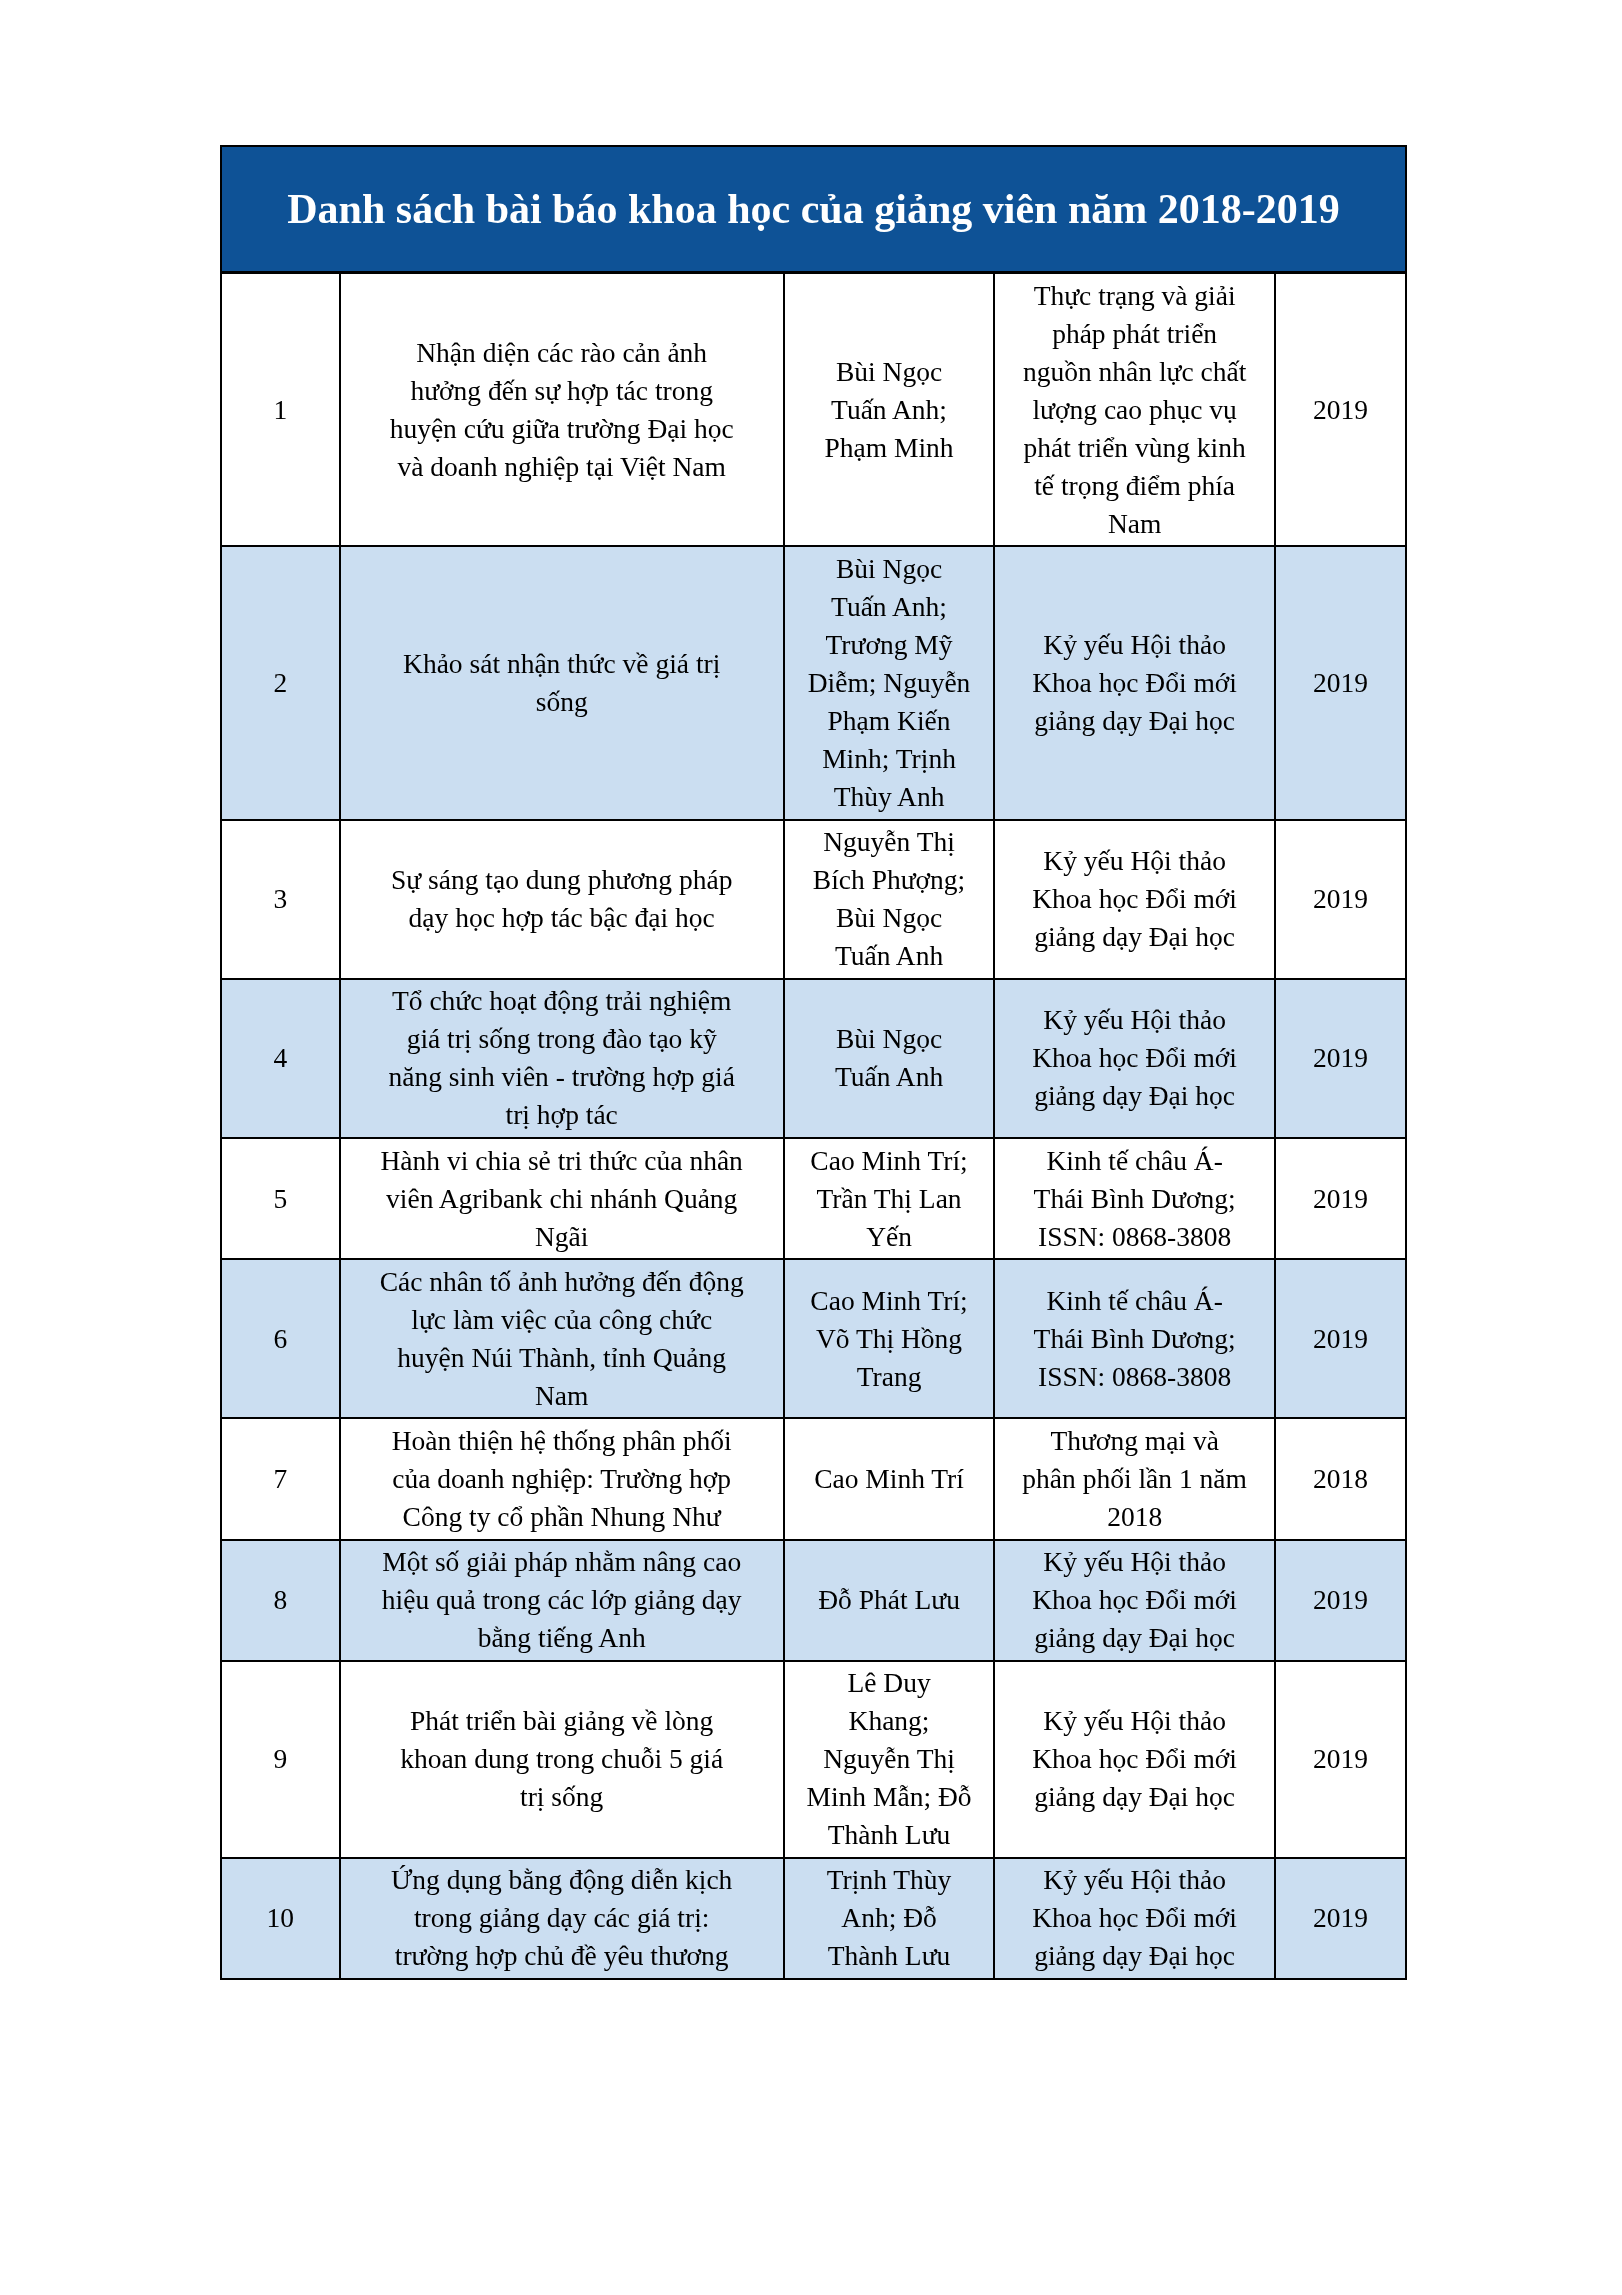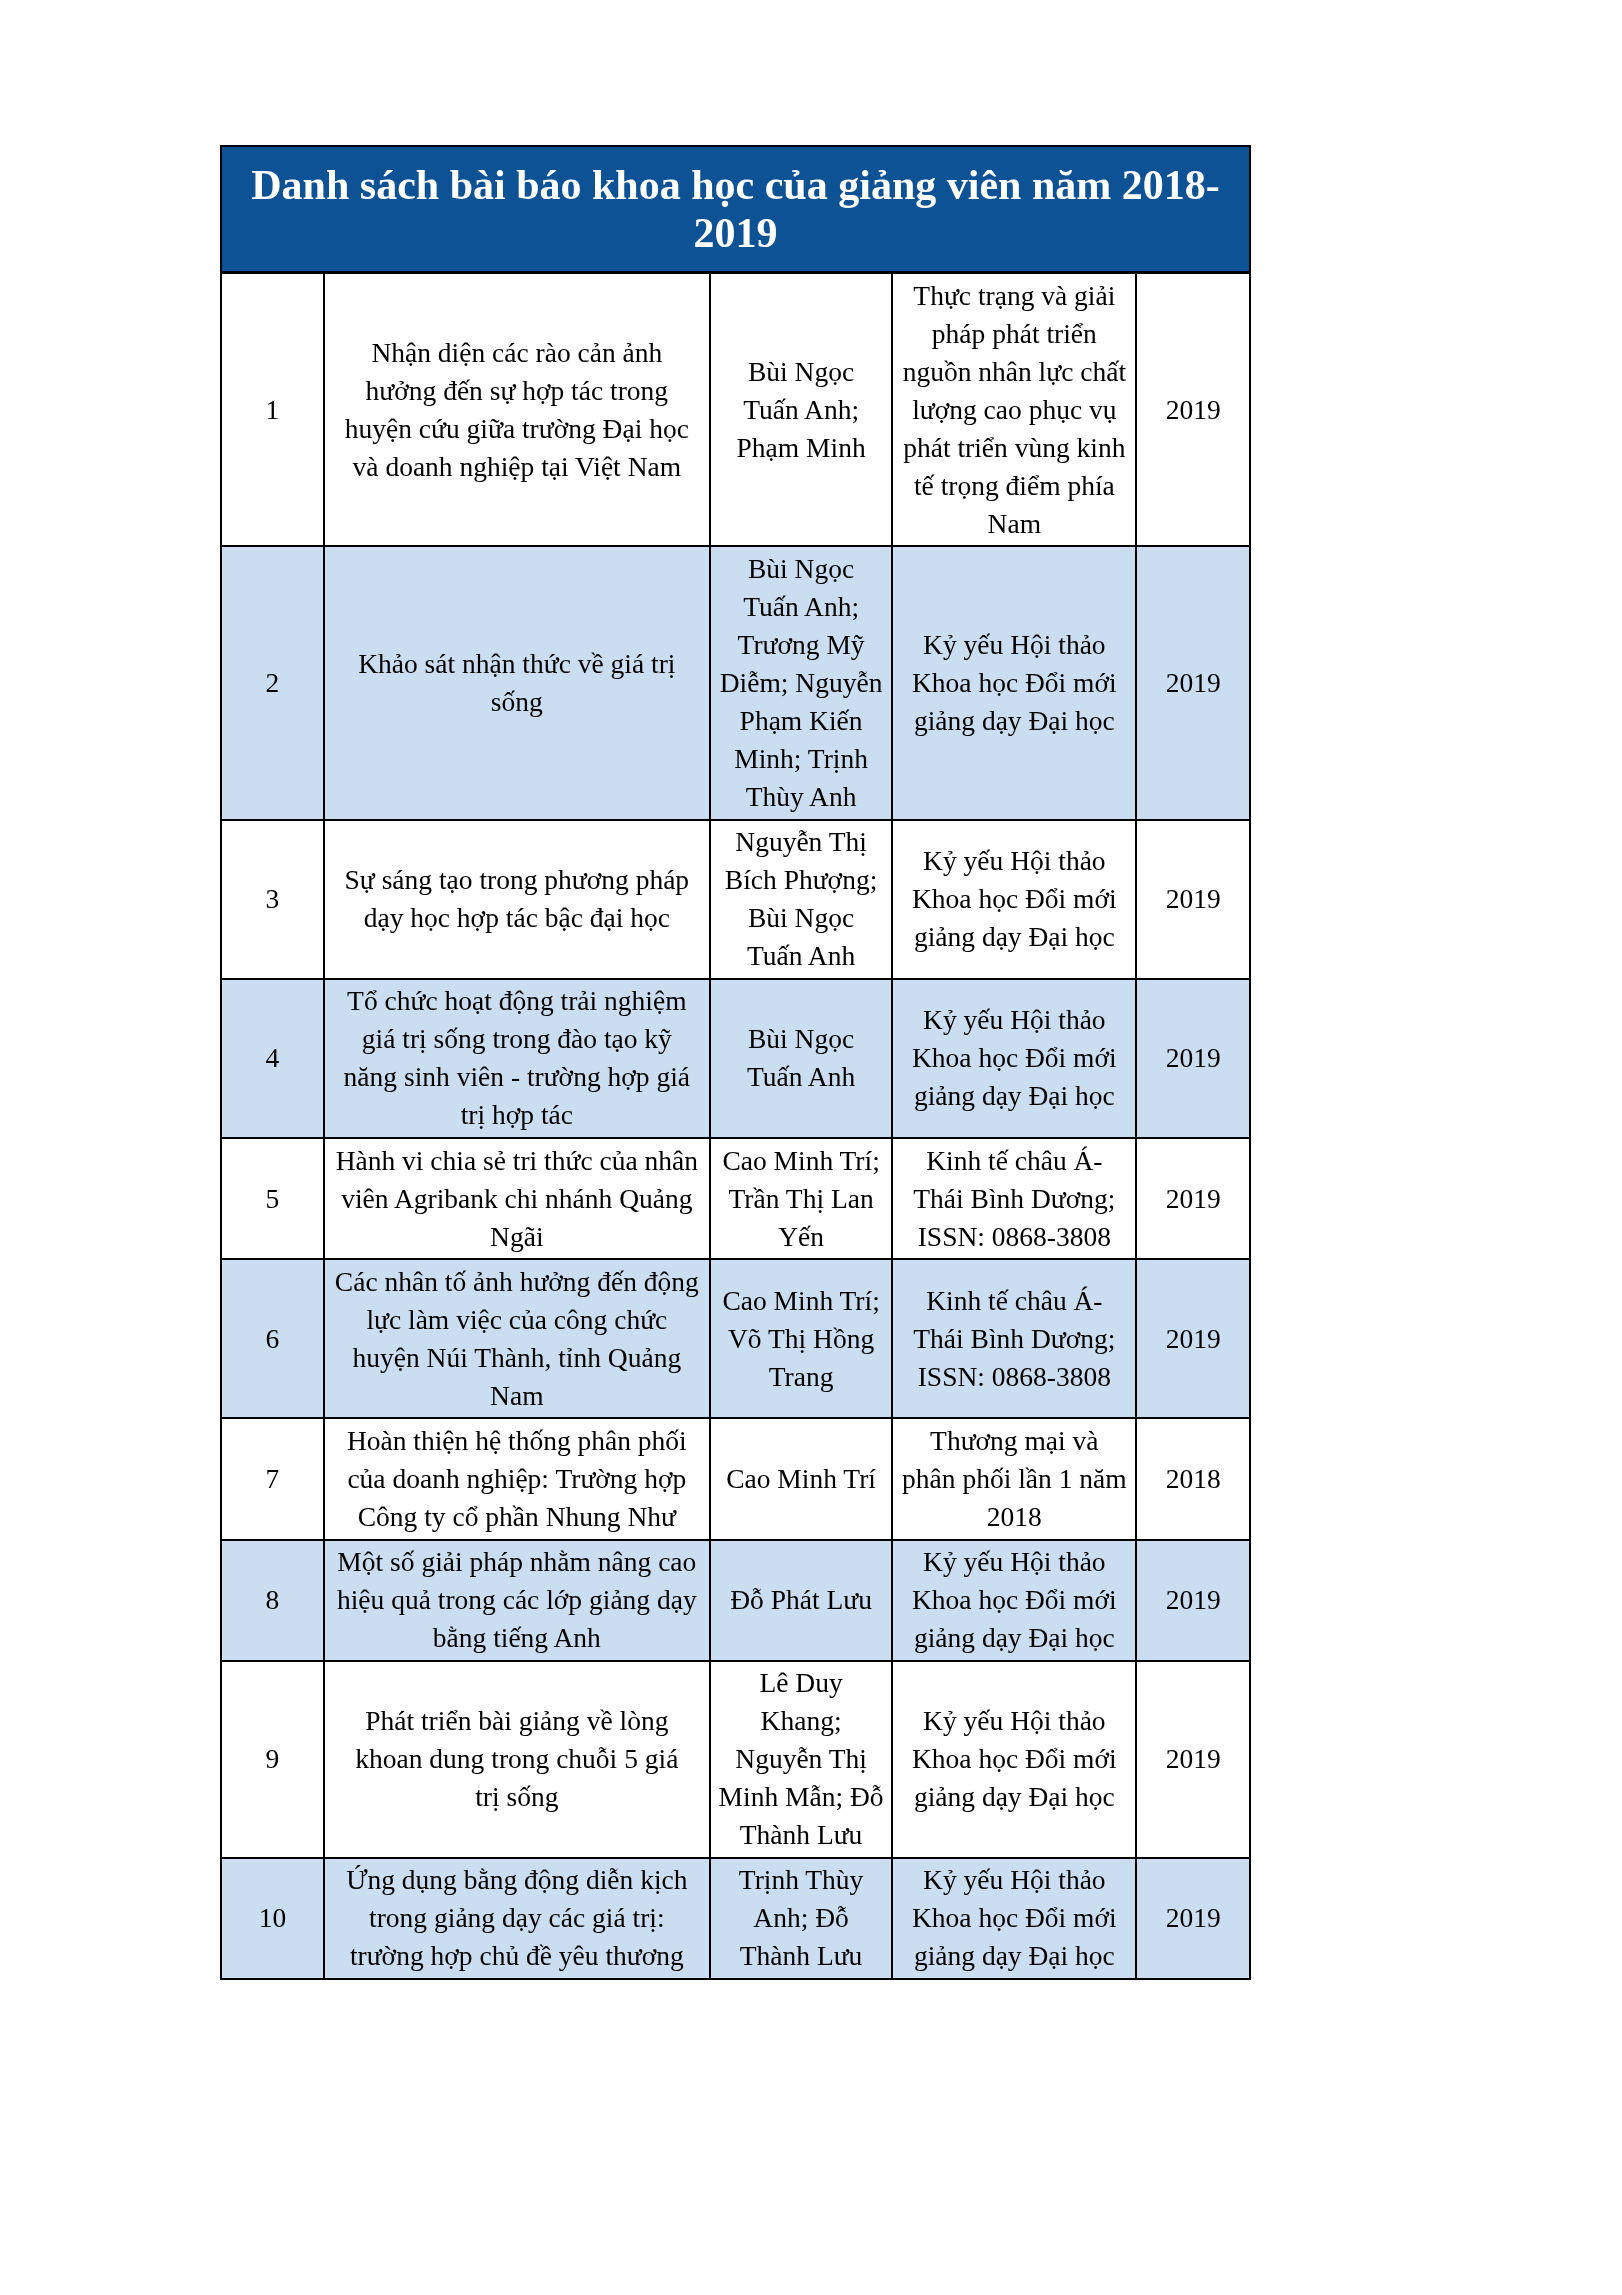--- a/index.html
+++ b/index.html
@@ -12,21 +12,21 @@
     width: 1622px;
     height: 2295px;
     background: #ffffff;
     font-family: "Liberation Serif", "DejaVu Serif", serif;
     color: #000000;
   }
   table.pub-table {
     position: absolute;
     left: 220px;
     top: 145px;
-    width: 1031px;
+    width: 1187px;
     border-collapse: collapse;
     table-layout: fixed;
   }
   table.pub-table td {
     border: 2px solid #000000;
     text-align: center;
     vertical-align: middle;
     padding: 2.6px 5.2px;
     font-size: 27.5px;
     line-height: 38px;
@@ -104,21 +104,21 @@
 Phạm Kiến
 Minh; Trịnh
 Thùy Anh</td>
         <td>Kỷ yếu Hội thảo
 Khoa học Đổi mới
 giảng dạy Đại học</td>
         <td>2019</td>
       </tr>
       <tr class="row" style="height:155px">
         <td>3</td>
-        <td>Sự sáng tạo trong phương pháp
+        <td>Sự sáng tạo dung phương pháp
 dạy học hợp tác bậc đại học</td>
         <td>Nguyễn Thị
 Bích Phượng;
 Bùi Ngọc
 Tuấn Anh</td>
         <td>Kỷ yếu Hội thảo
 Khoa học Đổi mới
 giảng dạy Đại học</td>
         <td>2019</td>
       </tr>

